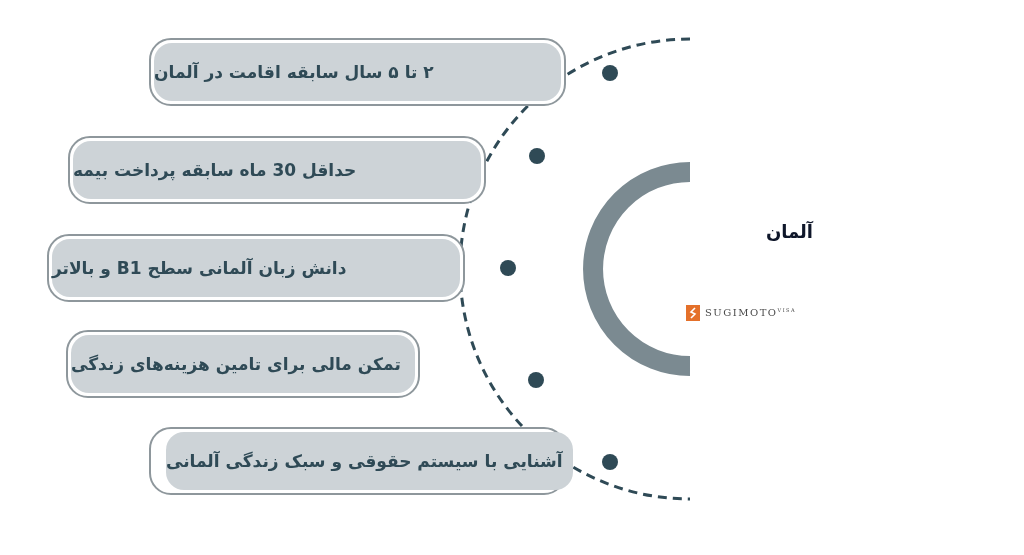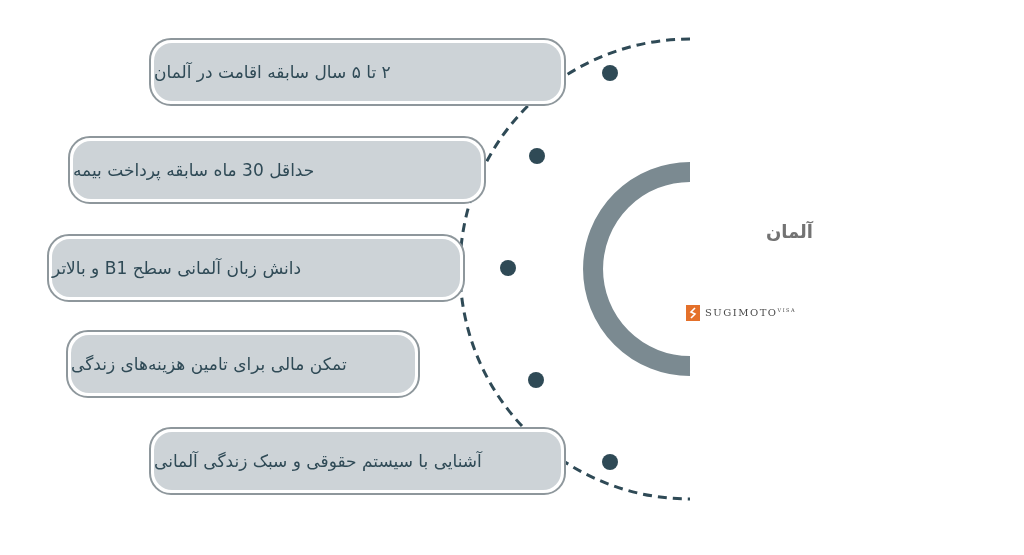--- a/index.html
+++ b/index.html
@@ -4,21 +4,21 @@
 <style>
   html, body { margin:0; padding:0; }
   body { width:1024px; height:555px; background:#ffffff; position:relative; overflow:hidden;
          font-family: "DejaVu Sans", sans-serif; }
   .arcs { position:absolute; left:0; top:0; width:1024px; height:555px; }
   .card { position:absolute; box-sizing:border-box; height:68px;
           border:2px solid #8e979c; border-radius:22px; background:#ffffff; padding:3px; }
   .card-inner { width:100%; height:100%; box-sizing:border-box; border-radius:18px;
                 background:#cdd3d7; display:flex; align-items:center; justify-content:flex-end;
                 padding-right:26px; direction:rtl; }
-  .card-text { font-family:"DejaVu Sans", sans-serif; font-weight:normal; font-size:17px; color:#2f4a56;
+  .card-text { font-family:"DejaVu Sans", sans-serif; font-weight:bold; font-size:17px; color:#2f4a56;
                direction:rtl; text-align:right; white-space:nowrap; }
   .title { position:absolute; left:668px; top:218px; width:145px; direction:rtl; text-align:right;
            font-family:"DejaVu Sans", sans-serif; font-weight:bold; }
   .title-line { font-size:18px; line-height:28px; display:block; }
   .logo { position:absolute; left:686px; top:305px; display:flex; align-items:center; gap:5px; }
   .logo-mark { width:14px; height:16px; background:#e4702a; display:flex; align-items:center; justify-content:center; }
   .logo-text { display:flex; flex-direction:row; line-height:1; }
   .logo-name { font-family:"DejaVu Serif", serif; font-size:10px; letter-spacing:1.5px; color:#4a4a4a; }
   .logo-sub { font-family:"DejaVu Serif", serif; font-size:5px; letter-spacing:1.5px; color:#4a4a4a; }
 </style>
@@ -52,27 +52,27 @@
   <div class="card-inner" style="padding-right:30px;">
       <span class="card-text">دانش زبان آلمانی سطح  B1  و بالاتر</span>
     </div>
 </div>
 <div class="card" style="left:66px; top:330px; width:354px;">
   <div class="card-inner">
       <span class="card-text">تمکن مالی برای تامین هزینه‌های زندگی</span>
     </div>
 </div>
 <div class="card" style="left:149px; top:427px; width:417px;">
-  <div class="card-inner" style="padding-right:20px;">
+  <div class="card-inner" style="padding-right:20px;margin-left:12px;">
       <span class="card-text">آشنایی با سیستم  حقوقی و سبک زندگی آلمانی</span>
     </div>
 </div>
 
 <div class="title">
-  <span class="title-line" style="color:#737373;">آلمان</span>
+  <span class="title-line" style="color:#0f172a;">آلمان</span>
 </div>
 
 <div class="logo">
   <div class="logo-mark">
     <svg width="10" height="12" viewBox="0 0 10 12">
         <path d="M7 1 L3 5 L7 7 L3 11" stroke="#fff" stroke-width="1.6" fill="none"></path>
       </svg>
   </div>
   <div class="logo-text">
     <span class="logo-name">SUGIMOTO</span>

